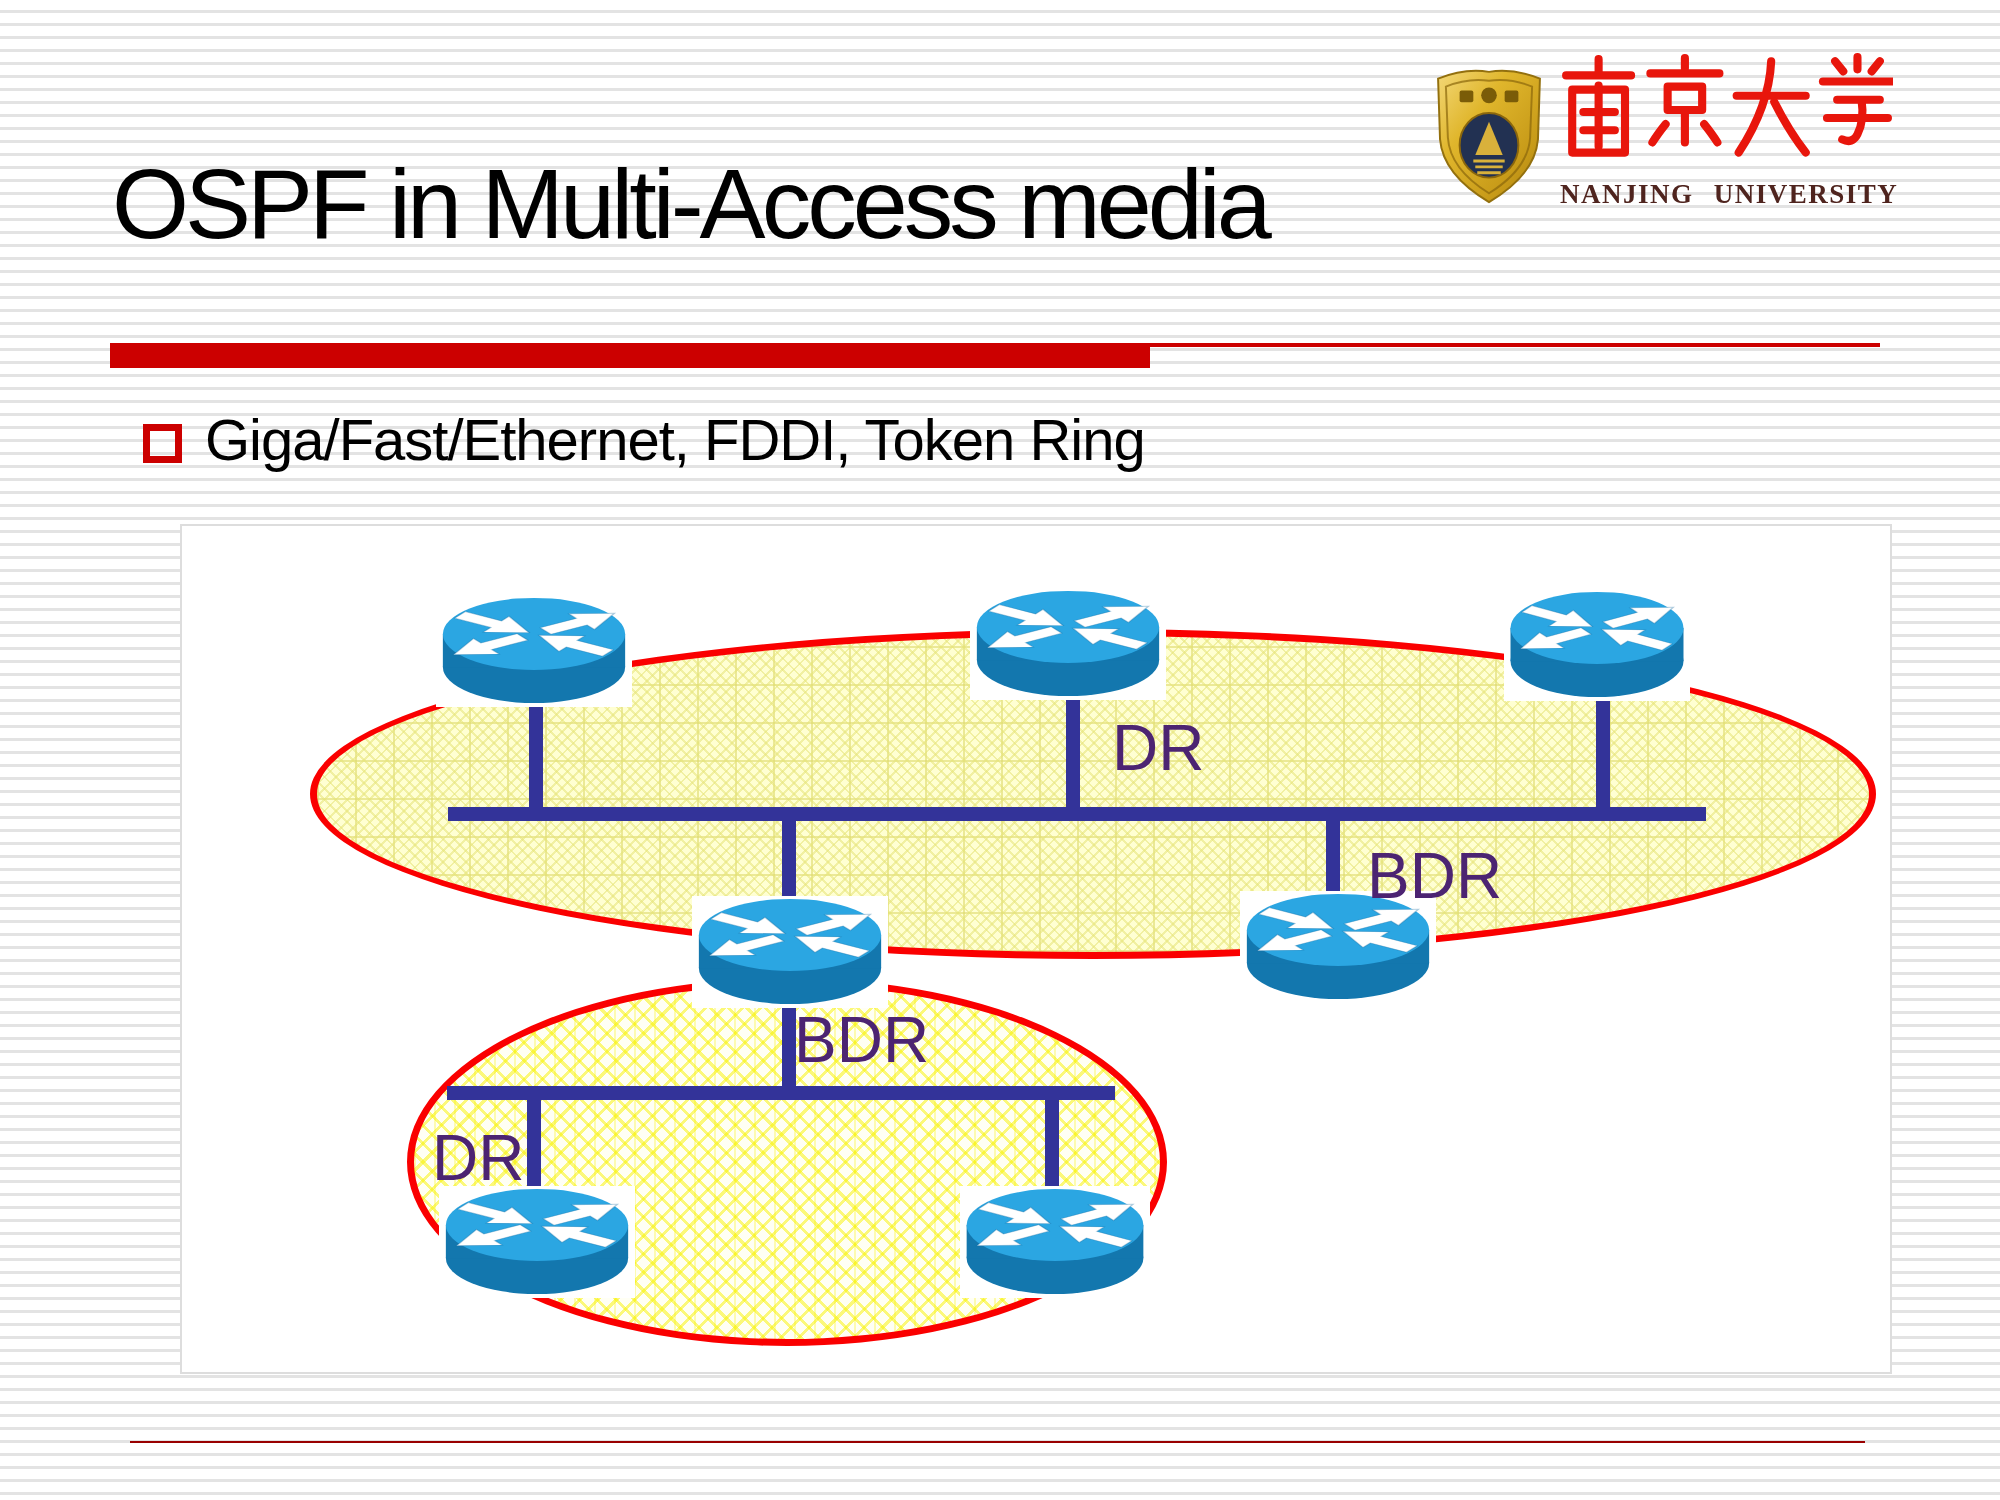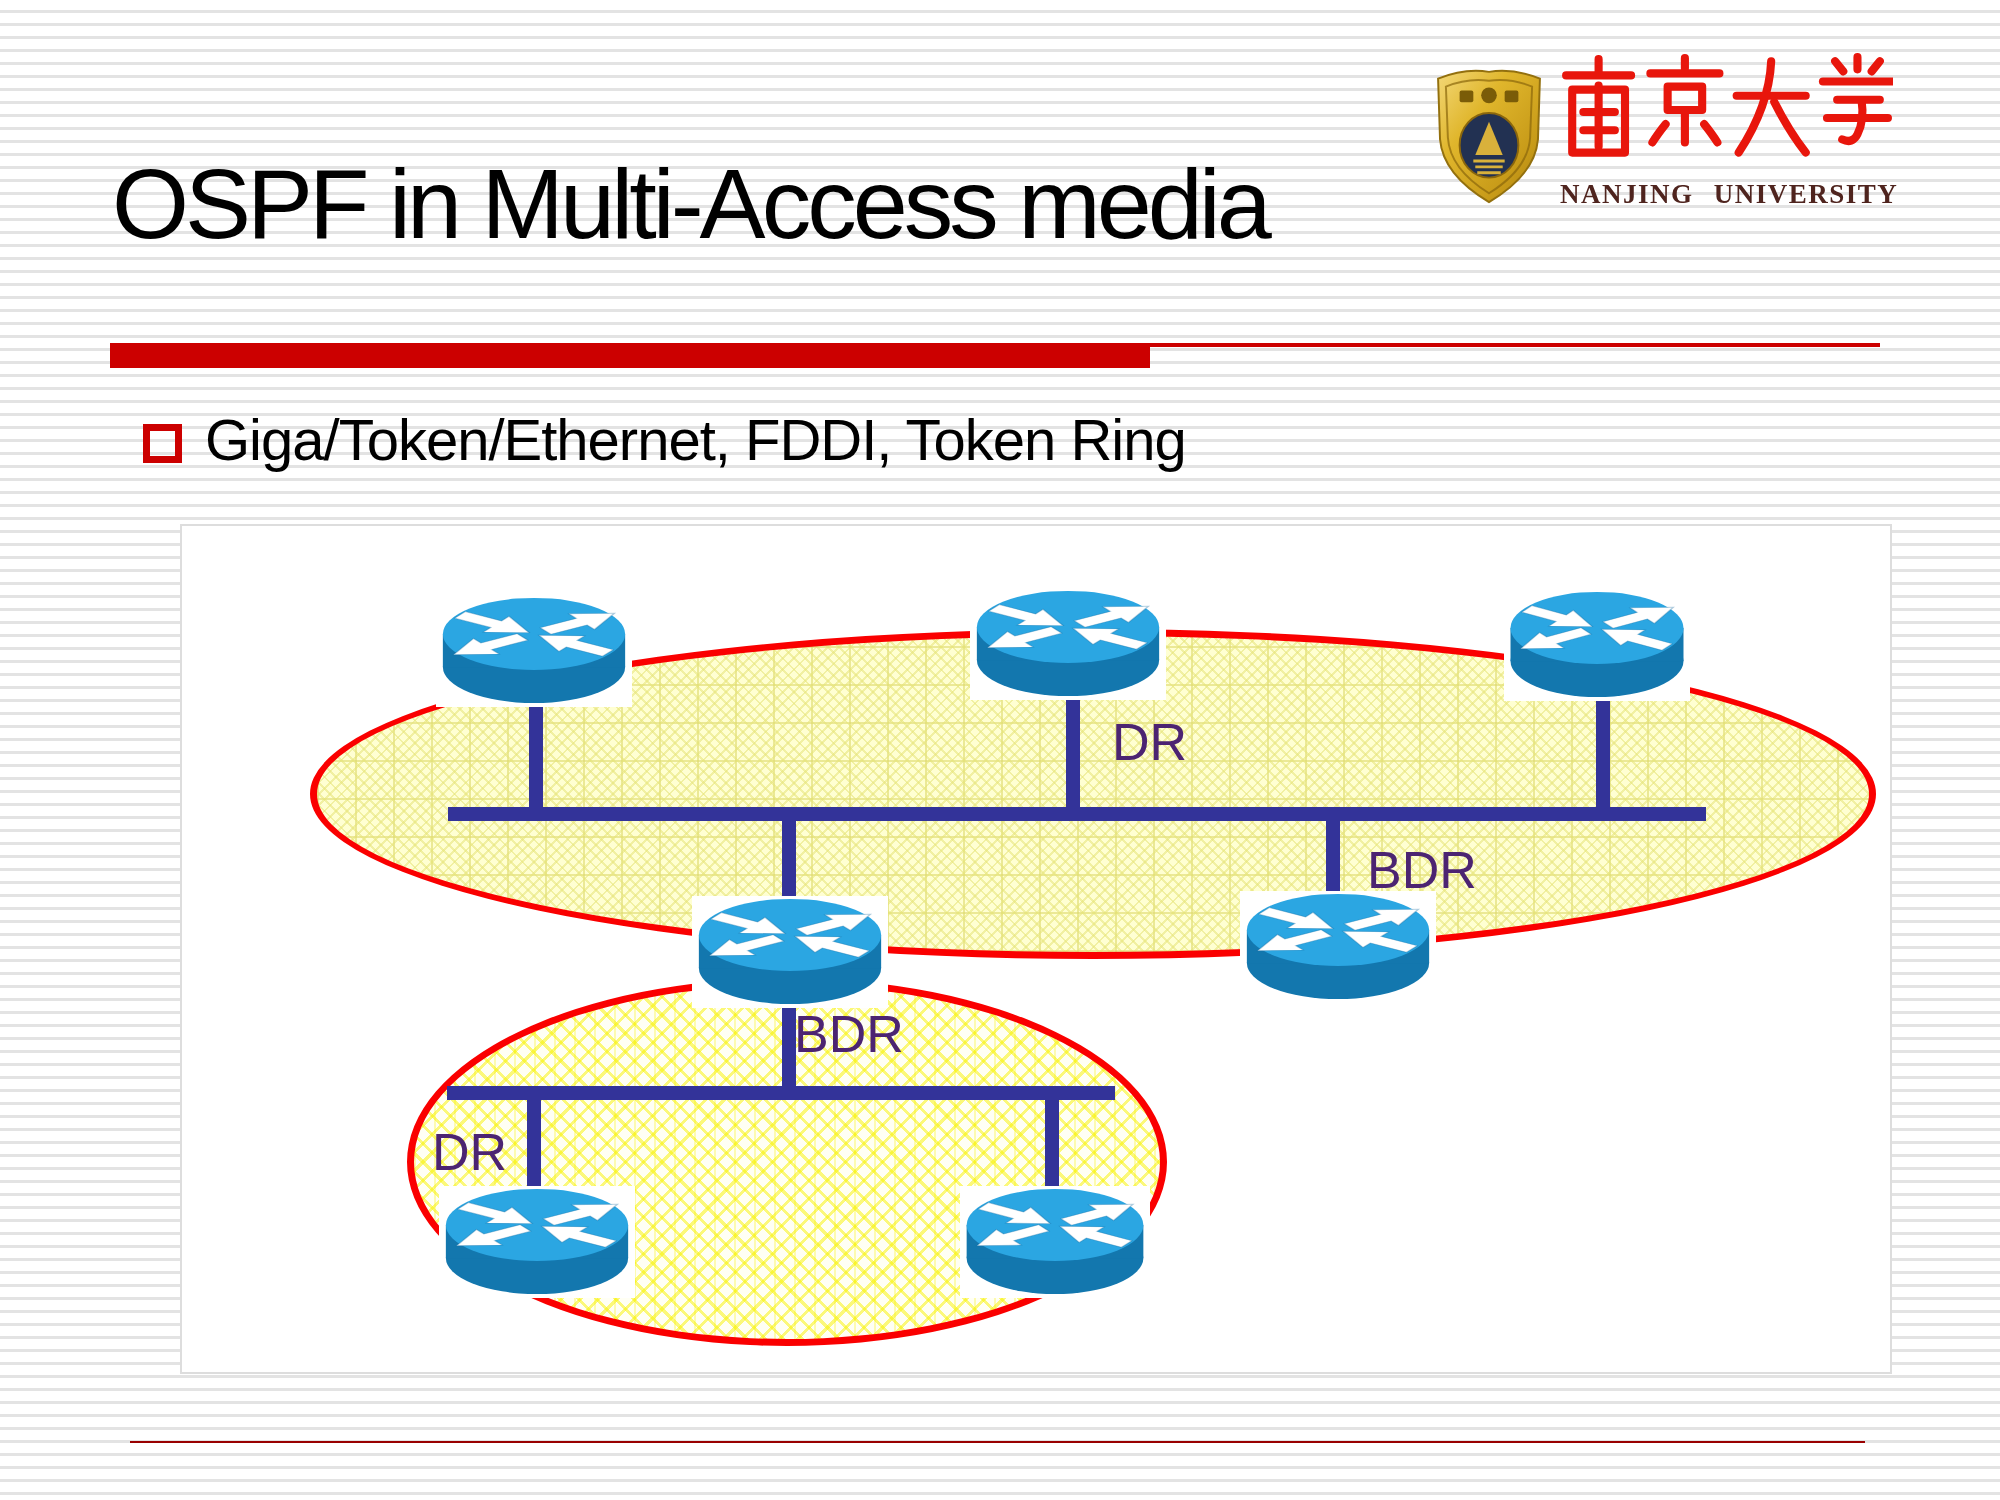--- a/index.html
+++ b/index.html
@@ -73,21 +73,21 @@
   .router{position:absolute;width:196px;height:112px;background:#ffffff;}
   .router svg{display:block;width:100%;height:100%;}
   .router-1{left:254px;top:69px;}
   .router-2{left:788px;top:62px;}
   .router-3{left:1322px;top:63px;width:186px;}
   .router-4{left:1058px;top:365px;}
   .router-5{left:510px;top:370px;}
   .router-6{left:257px;top:660px;}
   .router-7{left:778px;top:660px;width:190px;}
   .net-label{
-    position:absolute;font-size:52px;color:#4c2472;line-height:1;white-space:nowrap;text-align:center;
+    position:absolute;font-size:64px;color:#4c2472;line-height:1;white-space:nowrap;text-align:center;
   }
   .label-dr-top{left:930px;top:190px;}
   .label-bdr-top{left:1185px;top:318px;}
   .label-bdr-bottom{left:612px;top:482px;}
   .label-dr-bottom{left:250px;top:600px;}
   
   .footer-rule{position:absolute;left:130px;top:1441px;width:1735px;height:2px;background:#990000;}
 </style>
 </head>
 <body>
@@ -141,21 +141,21 @@
   <span class="sr-only">南京大学</span>
   <div class="nju-en">NANJING UNIVERSITY</div>
 </div>
 
 <div class="slide-title">OSPF in Multi-Access media</div>
 <div class="title-rule-thin"></div>
 <div class="title-rule-thick"></div>
 
 <div class="bullet-row">
   <span class="bullet-square"></span>
-  <span class="bullet-text">Giga/Token/Ethernet, FDDI, Token Ring</span>
+  <span class="bullet-text">Giga/Fast/Ethernet, FDDI, Token Ring</span>
 </div>
 
 <div class="diagram">
 
   <div class="net-ellipse ellipse-top"></div>
   <div class="net-ellipse ellipse-bottom"></div>
 
   <div class="stub stub-r1"></div>
   <div class="stub stub-r2"></div>
   <div class="stub stub-r3"></div>

